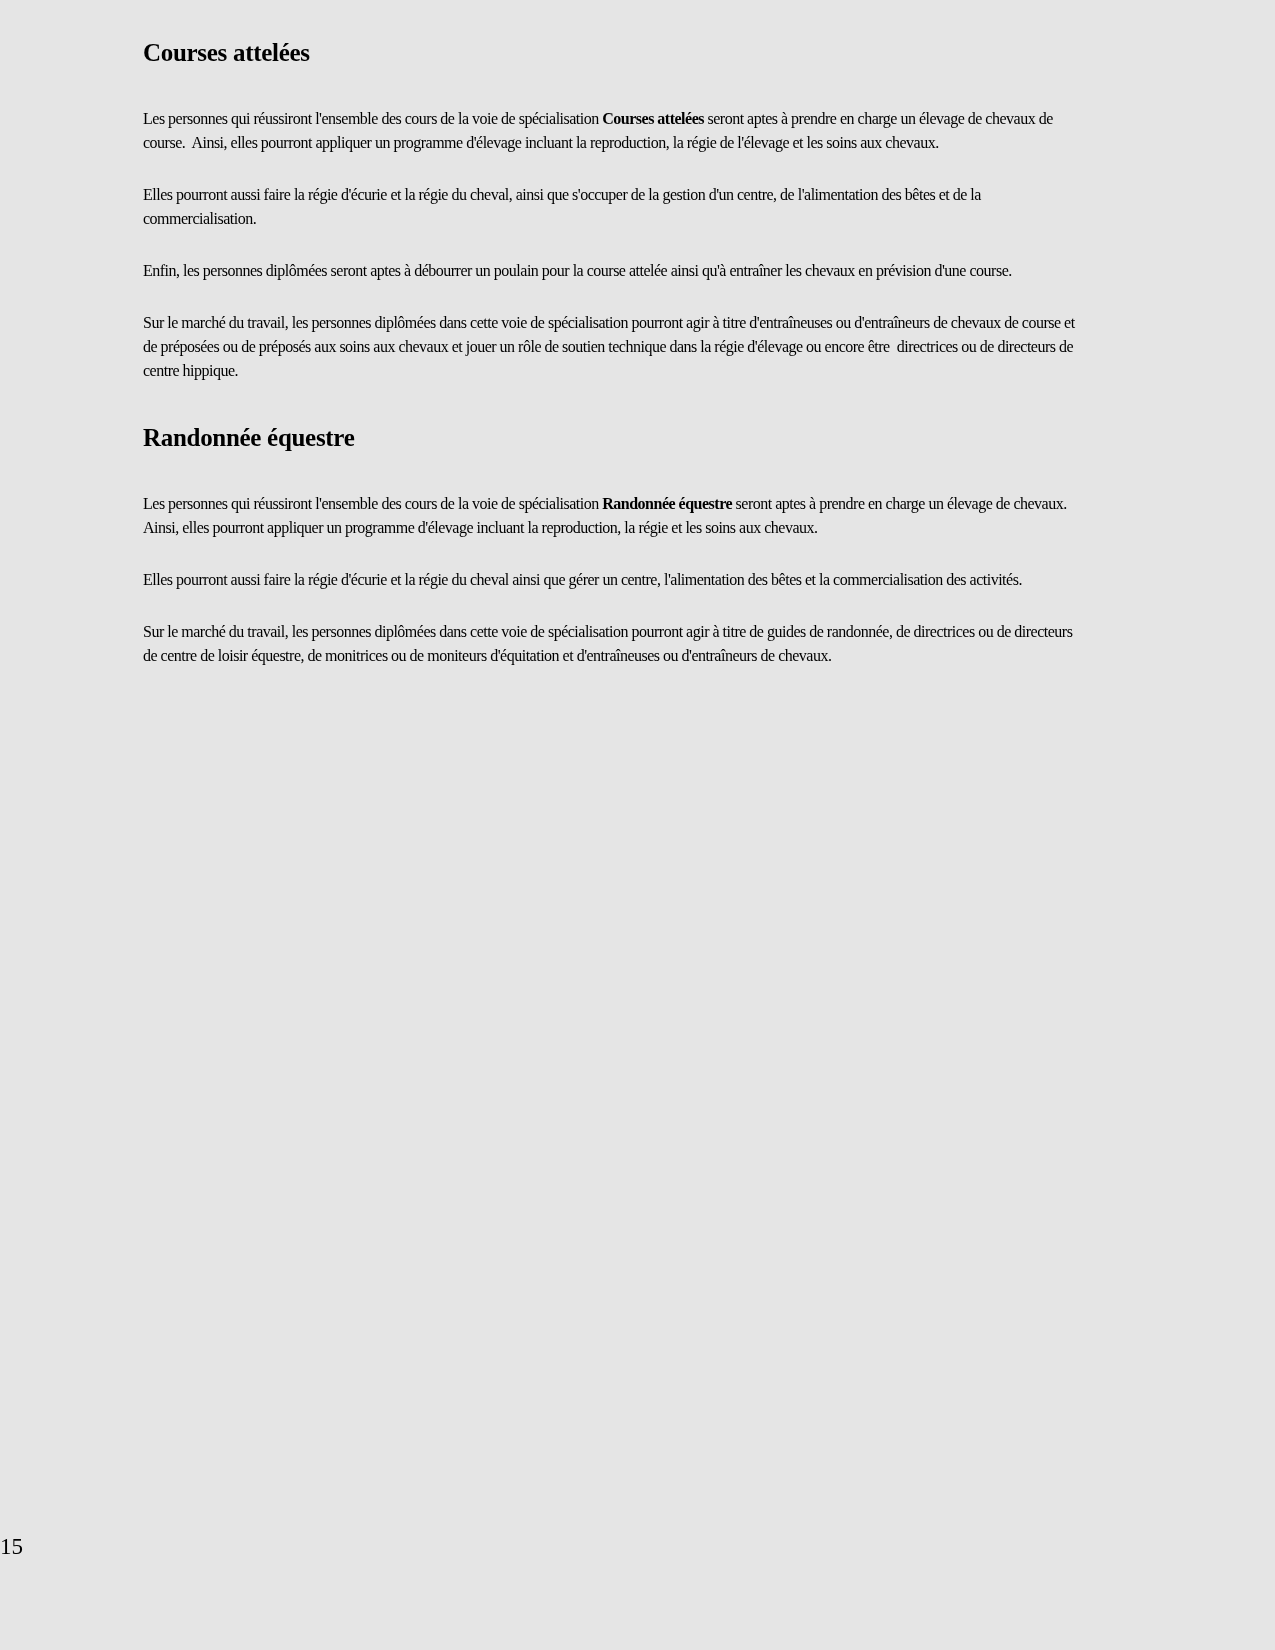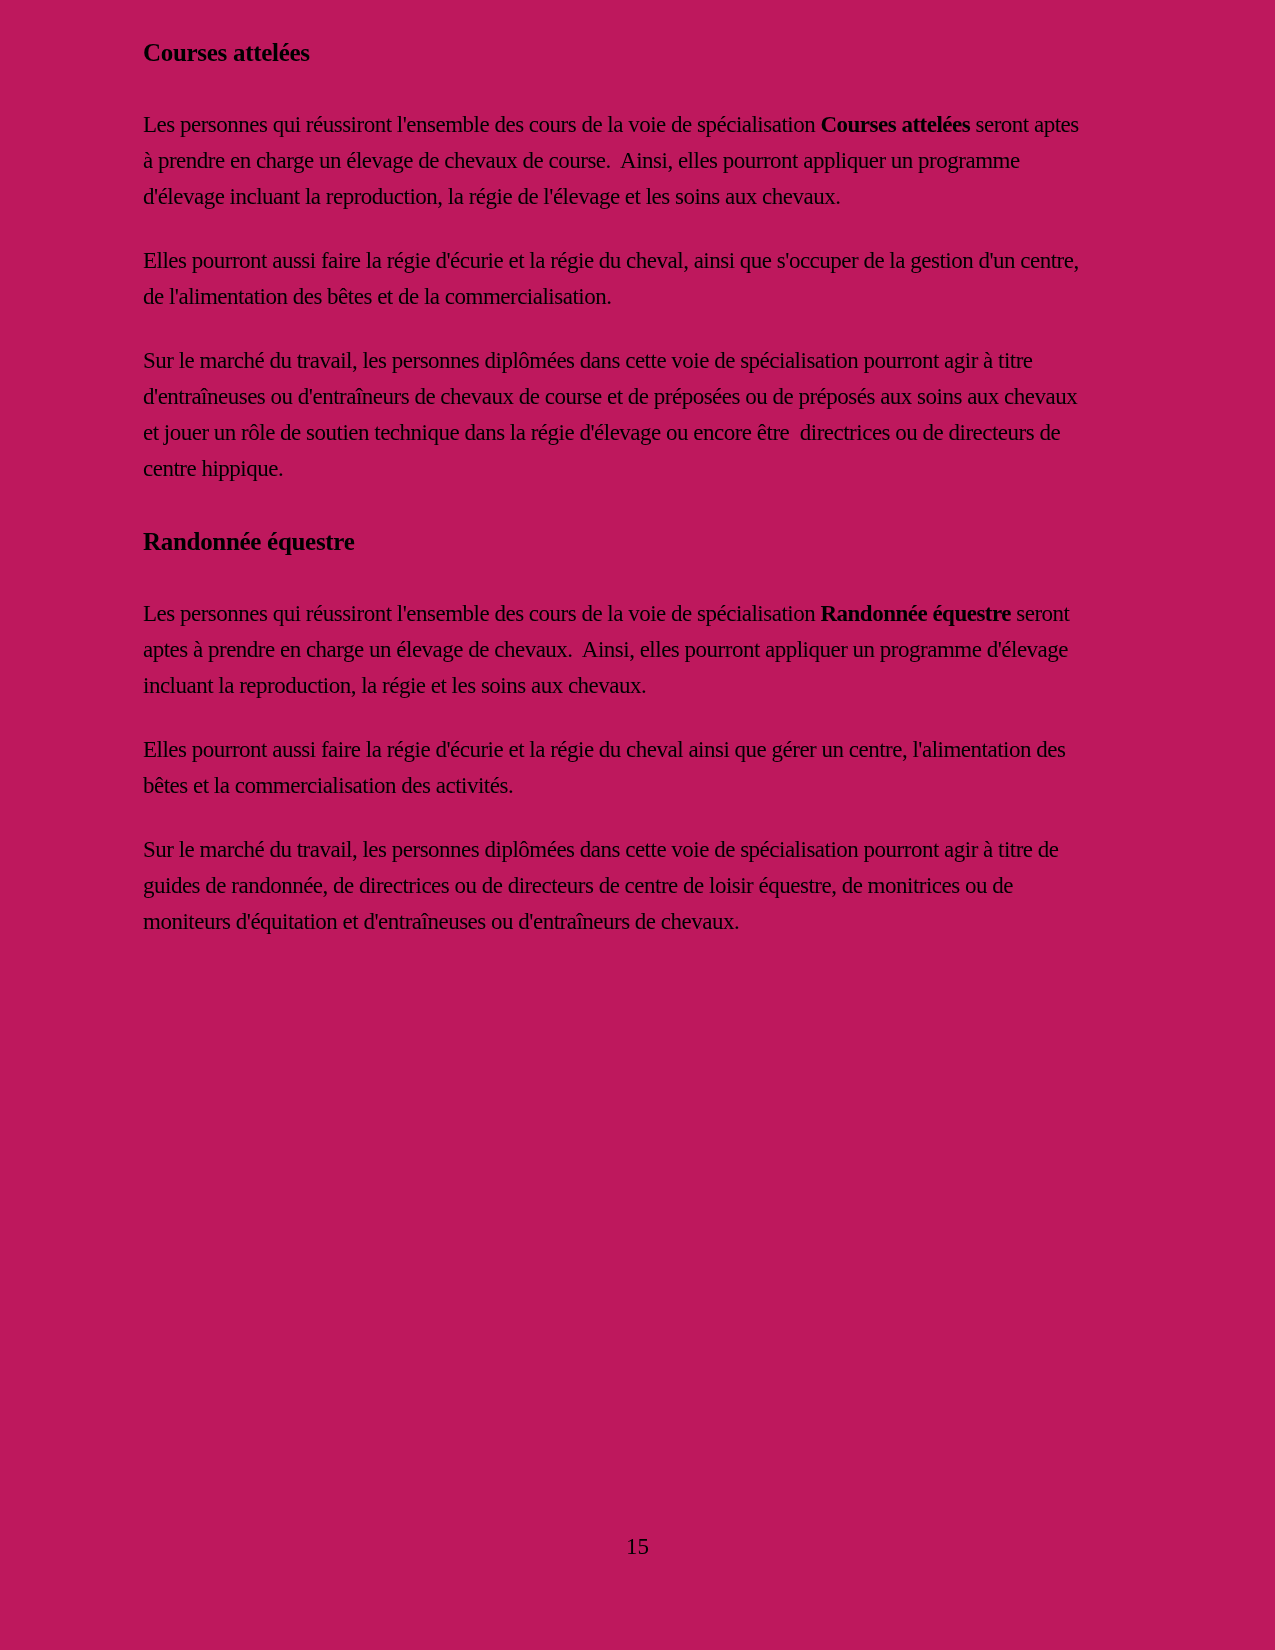--- a/index.html
+++ b/index.html
@@ -4,21 +4,21 @@
 <style>
   html, body {
     margin: 0;
     padding: 0;
     background: #ffffff;
   }
   .page {
     position: relative;
     width: 1275px;
     height: 1650px;
-    background: #be185d;
+    background: #e5e5e5;
     color: #000000;
     font-family: "Liberation Serif", "DejaVu Serif", serif;
     overflow: hidden;
   }
   .content {
     position: absolute;
     left: 143px;
     top: 36px;
     width: 945px;
   }
@@ -26,52 +26,53 @@
     font-size: 25px;
     font-weight: bold;
     line-height: 34px;
     letter-spacing: -0.3px;
     margin: 0 0 37px 0;
   }
   .section + .section .section-heading {
     margin-top: 38px;
   }
   .para {
-    font-size: 23px;
-    line-height: 36px;
+    font-size: 16px;
+    line-height: 24px;
     letter-spacing: -0.5px;
     margin: 0 0 28px 0;
     white-space: pre-wrap;
   }
   .inline-bold {
     font-weight: bold;
   }
   .page-number {
     position: absolute;
     left: 0;
     top: 1532px;
     width: 100%;
-    text-align: center;
+    text-align: left;
     font-size: 23px;
     line-height: 30px;
   }
 </style>
 </head>
 <body>
 
 <div class="page">
   <div class="content">
 
     <div class="section">
       <div class="section-heading">Courses attelées</div>
 
       <p class="para"><span>Les personnes qui réussiront l'ensemble des cours de la voie de spécialisation </span><span class="inline-bold">Courses attelées</span><span> seront aptes à prendre en charge un élevage de chevaux de course.  Ainsi, elles pourront appliquer un programme d'élevage incluant la reproduction, la régie de l'élevage et les soins aux chevaux.</span></p>
 
       <p class="para">Elles pourront aussi faire la régie d'écurie et la régie du cheval, ainsi que s'occuper de la gestion d'un centre, de l'alimentation des bêtes et de la commercialisation.</p>
 
+      <p class="para">Enfin, les personnes diplômées seront aptes à débourrer un poulain pour la course attelée ainsi qu'à entraîner les chevaux en prévision d'une course.</p>
 
       <p class="para">Sur le marché du travail, les personnes diplômées dans cette voie de spécialisation pourront agir à titre d'entraîneuses ou d'entraîneurs de chevaux de course et de préposées ou de préposés aux soins aux chevaux et jouer un rôle de soutien technique dans la régie d'élevage ou encore être  directrices ou de directeurs de centre hippique.</p>
     </div>
 
     <div class="section">
       <div class="section-heading">Randonnée équestre</div>
 
       <p class="para"><span>Les personnes qui réussiront l'ensemble des cours de la voie de spécialisation </span><span class="inline-bold">Randonnée équestre</span><span> seront aptes à prendre en charge un élevage de chevaux.  Ainsi, elles pourront appliquer un programme d'élevage incluant la reproduction, la régie et les soins aux chevaux.</span></p>
 
       <p class="para">Elles pourront aussi faire la régie d'écurie et la régie du cheval ainsi que gérer un centre, l'alimentation des bêtes et la commercialisation des activités.</p>

